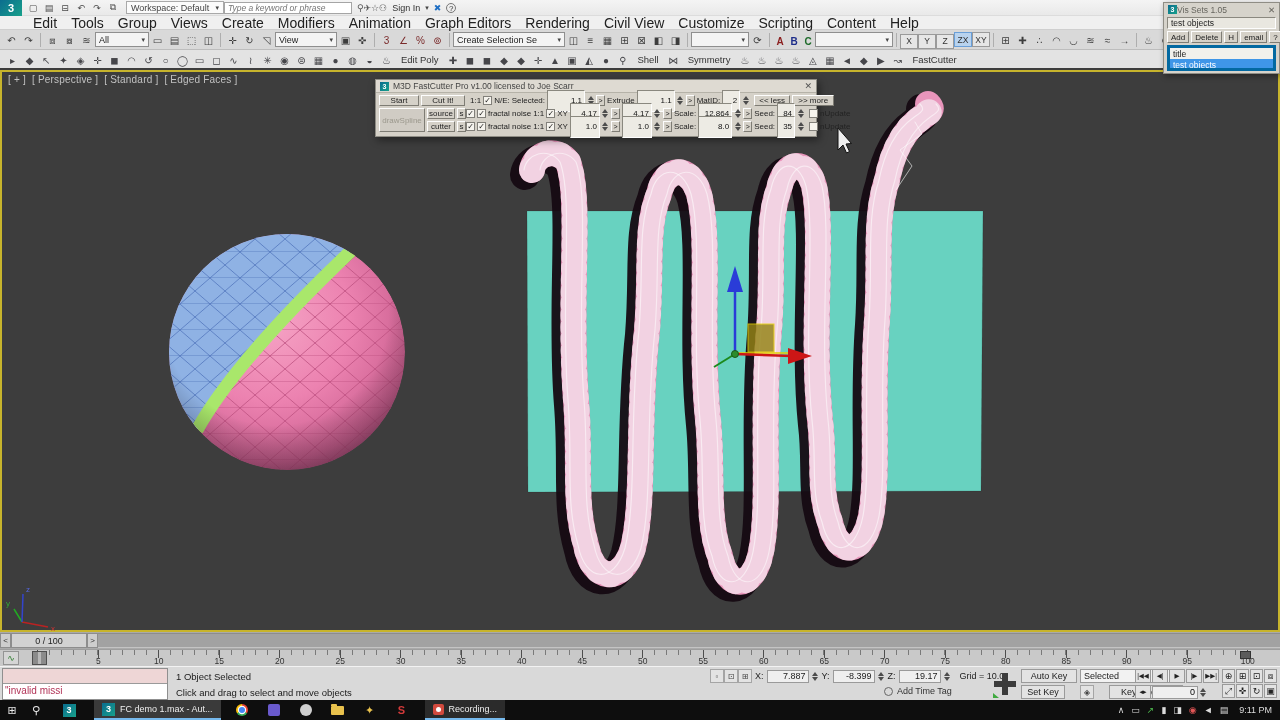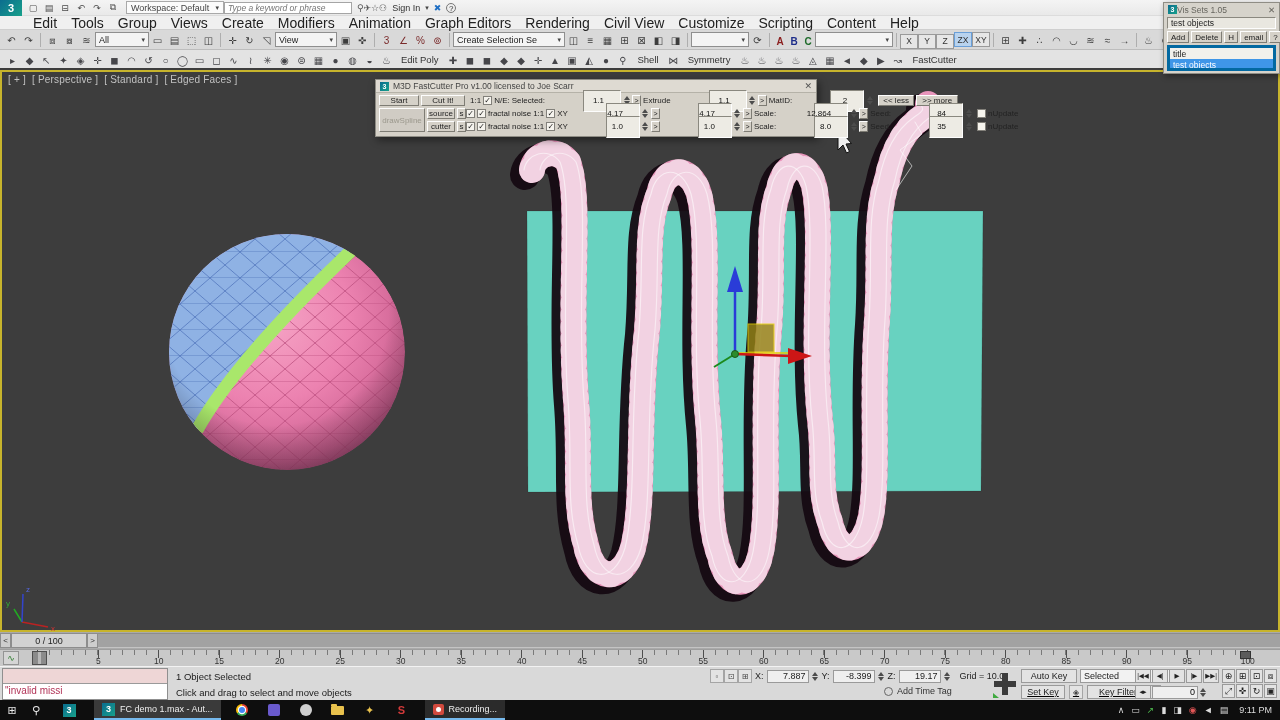--- a/index.html
+++ b/index.html
@@ -57,21 +57,21 @@
   .fctitle .x{margin-left:auto;color:#555;font-size:9px;}
   .mini3{width:9px;height:9px;background:linear-gradient(135deg,#0b6d8f,#17a08a);color:#fff;font-size:7px;
     font-weight:bold;display:flex;align-items:center;justify-content:center;flex:none;}
   .fcbody{padding:1px 3px;}
   .fcrow{display:flex;align-items:center;height:13px;gap:2px;}
   .b3{border:1px solid;border-color:#fdfdfd #7e7c74 #7e7c74 #fdfdfd;background:#d5d1c8;
     display:inline-flex;align-items:center;justify-content:center;font-size:8px;color:#222;flex:none;height:11px;}
   .b3.tall{height:24px;}
   .dis{color:#9b988d;}
   .fld{background:#edebe4;border:1px solid;border-color:#8a887f #fdfdfd #fdfdfd #8a887f;height:22px;
-    display:inline-flex;align-items:center;justify-content:flex-end;padding:0 16px;font-size:8px;color:#111;flex:none;margin-left:36px;}
+    display:inline-flex;align-items:center;justify-content:flex-end;padding:0 2px;font-size:8px;color:#111;flex:none;}
   .cb{width:9px;height:9px;background:#f6f4ee;border:1px solid #82807a;font-size:8px;line-height:7px;
     text-align:center;color:#222;flex:none;}
   .spin{width:7px;height:11px;display:inline-flex;flex-direction:column;align-items:center;
     justify-content:space-between;padding:1px 0;flex:none;}
   .spin i{width:0;height:0;border-left:3px solid transparent;border-right:3px solid transparent;display:block;}
   .spin .up{border-bottom:4px solid #4c4c4c;}
   .spin .dn{border-top:4px solid #4c4c4c;}
   .gt{width:9px;font-size:7px;}
   .fclbl{flex:none;}
   
@@ -120,21 +120,21 @@
   .addtag{position:absolute;left:884px;top:19px;display:flex;align-items:center;gap:4px;font-size:9px;color:#333;}
   .tagicon{width:9px;height:9px;border:1px solid #666;border-radius:50%;display:inline-block;}
   .bigplus{position:absolute;left:992px;top:3px;width:26px;height:28px;}
   .bigplus .h{position:absolute;left:2px;top:11px;width:22px;height:6px;background:#3b3b3b;}
   .bigplus .v{position:absolute;left:10px;top:3px;width:6px;height:22px;background:#3b3b3b;}
   .bigplus .g{position:absolute;left:1px;bottom:0;width:0;height:0;border-left:6px solid #3faa3f;
     border-top:5px solid transparent;border-bottom:0 solid transparent;}
   .kbtn{height:14px;border:1px solid #9a9a9a;background:#e3e3e3;display:inline-flex;align-items:center;
     justify-content:center;font-size:9px;color:#222;flex:none;padding:0 4px;}
   .keys1{position:absolute;left:1021px;top:2px;display:flex;gap:3px;align-items:center;}
-  .keys2{position:absolute;left:1021px;top:18px;display:flex;gap:4px;text-decoration:underline;}
+  .keys2{position:absolute;left:1021px;top:18px;display:flex;gap:15px;}
   .ddl{height:14px;border:1px solid #9a9a9a;background:#f2f2f2;display:inline-flex;align-items:center;
     justify-content:space-between;font-size:9px;color:#222;padding:0 3px;flex:none;}
   .pbtn{width:16px;height:14px;border:1px solid #9a9a9a;background:#e3e3e3;display:inline-flex;
     align-items:center;justify-content:center;font-size:6.5px;color:#222;flex:none;}
   .play1{position:absolute;left:1135px;top:2px;display:flex;gap:1px;}
   .play2{position:absolute;left:1135px;top:18px;display:flex;gap:1px;align-items:center;}
   .navgrid{position:absolute;left:1222px;top:2px;width:58px;display:flex;flex-wrap:wrap;gap:1px;}
   .navgrid .pbtn{font-size:9px;width:13px;}
   
   .taskbar{left:0;top:700px;width:1280px;height:20px;background:#0e0e0e;display:flex;align-items:center;z-index:60;}

